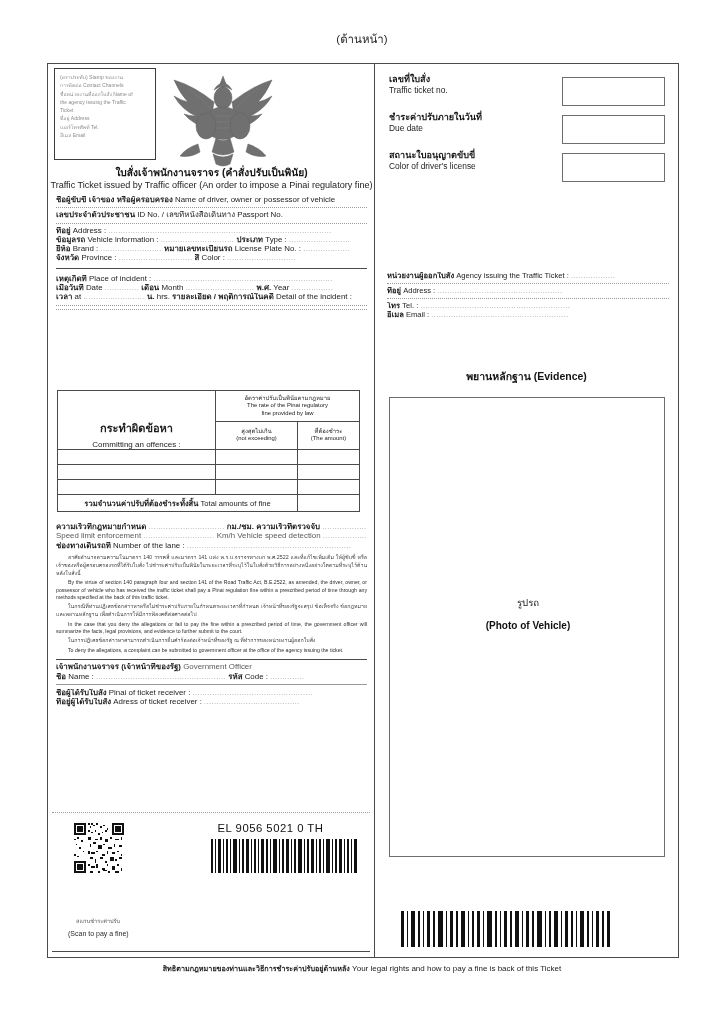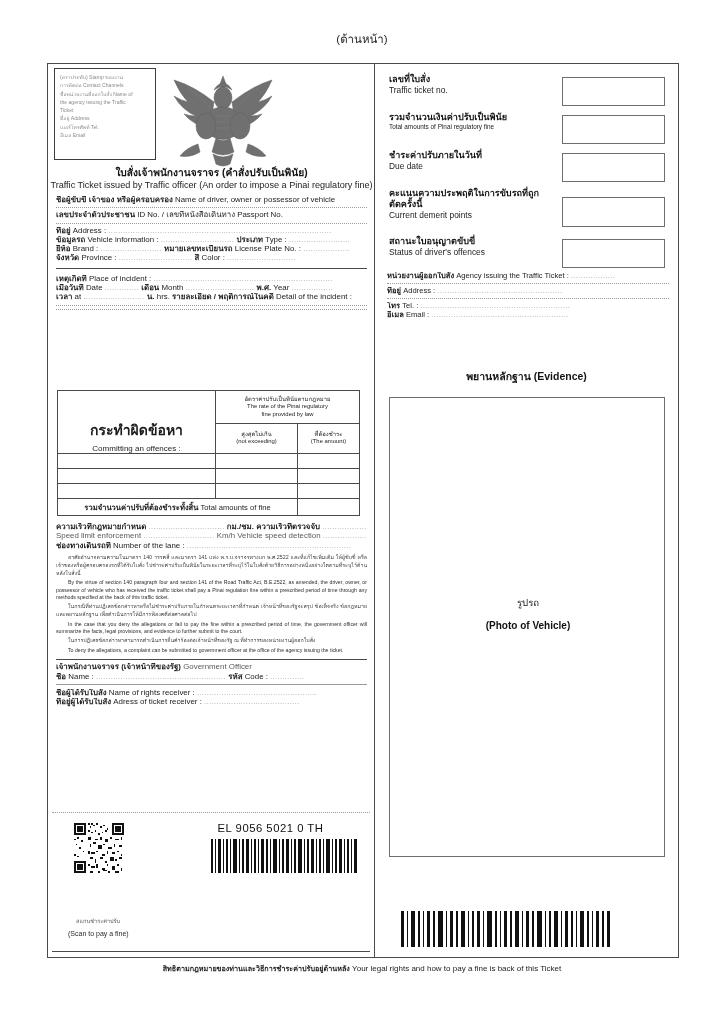--- a/index.html
+++ b/index.html
@@ -60,21 +60,21 @@
   .dots { color: #999; letter-spacing: .4px; font-size: 7.4px; }
   .fullline { border-bottom: 1px solid #9a9a9a; height: 1px; margin: 3px 0 4px 0; }
   .dotline { border-bottom: 1px dotted #9a9a9a; height: 1px; margin: 3px 0 3px 0; }
   .thickline { border-bottom: 1.3px solid #4a4a4a; height:1px; margin: 5px 0 6px 0; }
 
   
   table.off { border-collapse: collapse; width: 303px; margin: 4px 0 0 4px;
               font-size: 7.4px; }
   table.off td, table.off th { border: 1px solid #4a4a4a; padding: 0; }
   .off-head-l { height: 46px; text-align:center; vertical-align: middle; }
-  .off-head-l .t1 { font-size: 14px; font-weight: bold; margin-top: 28px; }
+  .off-head-l .t1 { font-size: 11px; font-weight: bold; margin-top: 28px; }
   .off-head-l .t2 { font-size: 8px; margin-top: 3px; }
   .off-rate { height: 24px; text-align:center; vertical-align: middle;
               font-size: 5.9px; line-height: 1.28; padding: 2px 3px; }
   .off-sub  { height: 22px; text-align:center; vertical-align: middle;
               font-size: 5.9px; line-height: 1.3; padding: 1px 2px; }
   .off-row td { height: 15px; }
   .off-total { height: 17px; text-align:center; vertical-align: middle;
                font-size: 7.6px; font-weight: bold; padding: 0 4px; }
   .off-total .en { font-weight: normal; }
 
@@ -361,21 +361,21 @@
             <span class="th">ชื่อ</span>
             <span>Name :</span>
             <span class="dots">.....................................................</span>
             <span class="th">รหัส</span>
             <span>Code :</span>
             <span class="dots">..............</span>
           </div>
           <div class="fullline"></div>
           <div class="row">
             <span class="th">ชื่อผู้ได้รับใบสั่ง</span>
-            <span>Name of rights receiver :</span>
+            <span>Pinai of ticket receiver :</span>
             <span class="dots">.................................................</span>
           </div>
           <div class="row">
             <span class="th">ที่อยู่ผู้ได้รับใบสั่ง</span>
             <span>Adress of ticket receiver :</span>
             <span class="dots">.......................................</span>
           </div>
         </div>
       </div>
 
@@ -523,41 +523,31 @@
     <div class="col-right">
 
       <div class="rfields">
 
         <div class="rf">
           <div class="lbl-th">เลขที่ใบสั่ง</div>
           <div class="lbl-en">Traffic ticket no.</div>
           <div class="box"></div>
         </div>
 
-        <div class="rf">
-          <div class="lbl-th">รวมจำนวนเงินค่าปรับเป็นพินัย</div>
-          <div class="lbl-en small">Total amounts of Pinai regulatory fine</div>
-          <div class="box"></div>
-        </div>
 
         <div class="rf">
           <div class="lbl-th">ชำระค่าปรับภายในวันที่</div>
           <div class="lbl-en">Due date</div>
           <div class="box"></div>
         </div>
 
-        <div class="rf tall">
-          <div class="lbl-th" style="width:160px">คะแนนความประพฤติในการขับรถที่ถูกตัดครั้งนี้</div>
-          <div class="lbl-en">Current demerit points</div>
-          <div class="box"></div>
-        </div>
 
         <div class="rf">
           <div class="lbl-th">สถานะใบอนุญาตขับขี่</div>
-          <div class="lbl-en">Status of driver's offences</div>
+          <div class="lbl-en">Color of driver's license</div>
           <div class="box"></div>
         </div>
       </div>
 
       <div class="agency">
         <div class="row">
           <span class="th">หน่วยงานผู้ออกใบสั่ง</span>
           <span>Agency issuing the Traffic Ticket :</span>
           <span class="dots">..................</span>
         </div>

